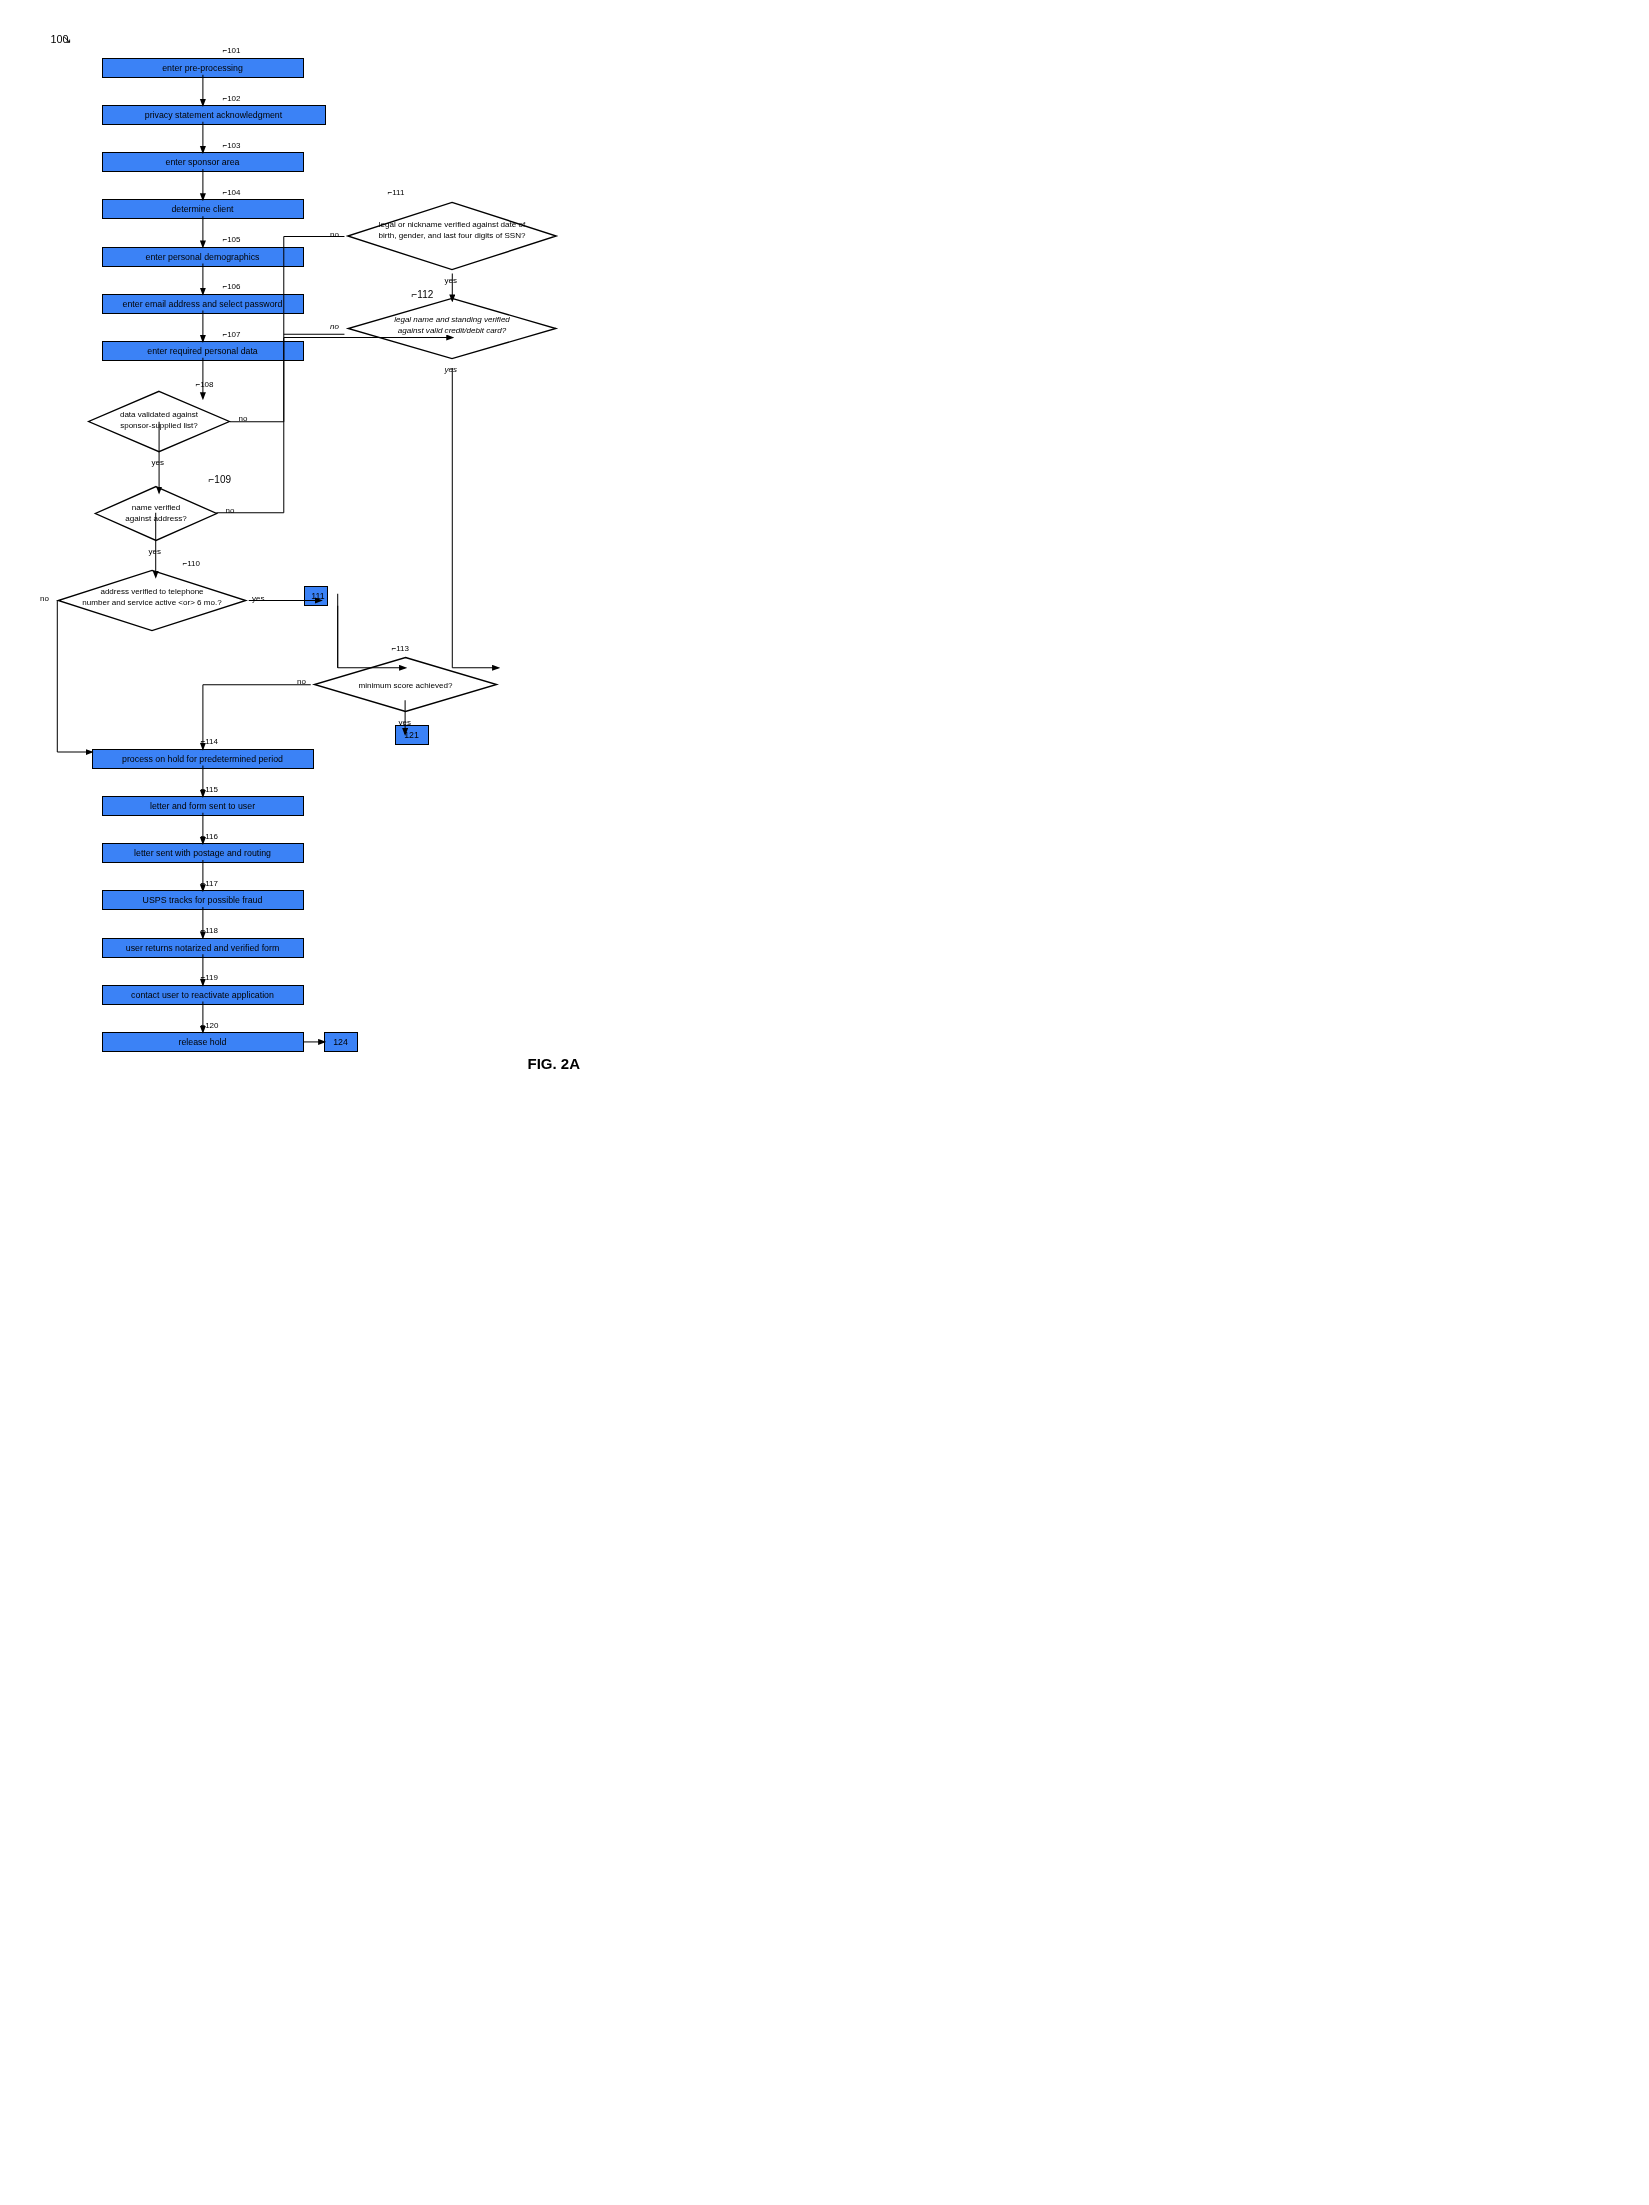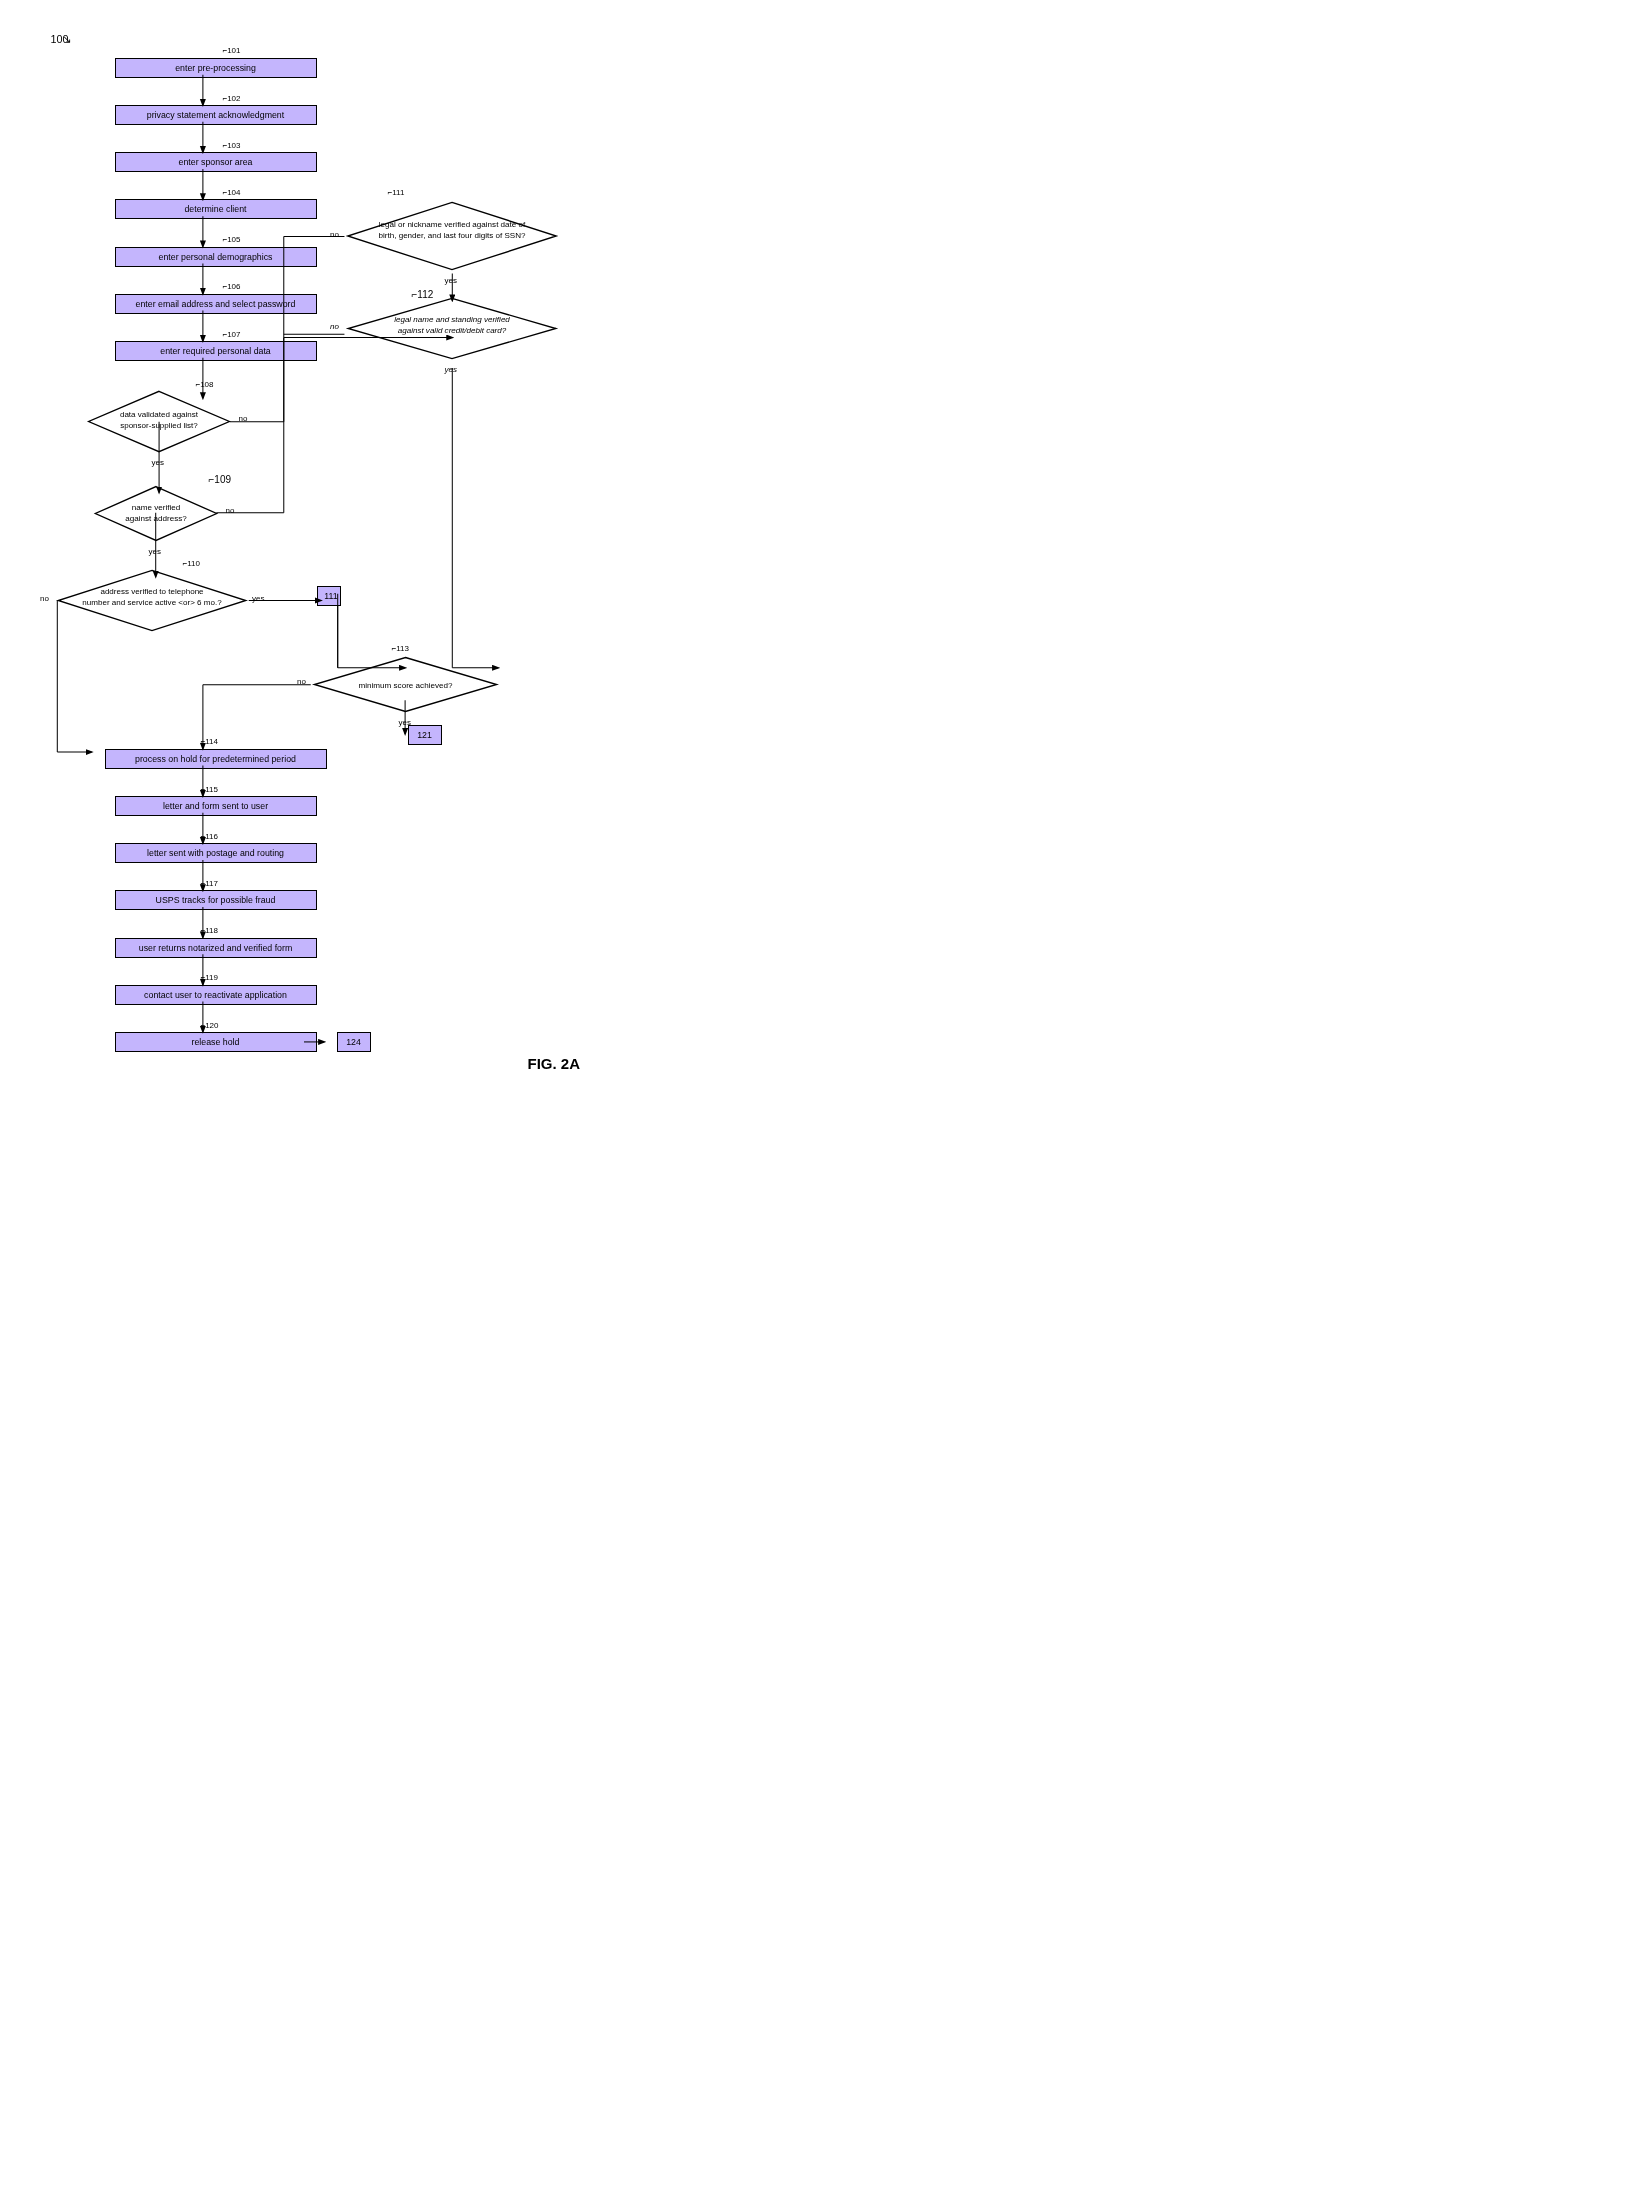--- a/index.html
+++ b/index.html
@@ -13,25 +13,24 @@
       position: relative;
     }
     .diagram {
       position: relative;
       width: 580px;
       margin: 0 auto;
     }
     
     .flow-box {
       border: 1.3px solid #000;
-      background: #c4b5fd;
+      background: #3b82f6;
       text-align: center;
       padding: 4px 6.7px;
       position: absolute;
-      margin-left: 13px;
     }
     
     .arrows-svg {
       position: absolute;
       top: 0;
       left: 0;
       width: 100%;
       height: 100%;
       pointer-events: none;
     }
@@ -49,21 +48,21 @@
 
   <div style="position:absolute; top:19px; left:37px; font-size:10.8px;">100</div>
   <div style="position:absolute; top:19px; left:49px; font-size:10.8px;">↘</div>
 
   <div style="position:absolute; top:32px; left:209px; font-size:8px;">⌐101</div>
   <div class="flow-box" style="width:202px; left:88px; top:44px;">
     <span>enter pre-processing</span>
   </div>
 
   <div style="position:absolute; top:80px; left:209px; font-size:8px;">⌐102</div>
-  <div class="flow-box" style="width:202px; left:88px; top:91px;">
+  <div class="flow-box" style="width:224px; left:88px; top:91px;">
     <span>privacy statement acknowledgment</span>
   </div>
 
   <div style="position:absolute; top:127px; left:209px; font-size:8px;">⌐103</div>
   <div class="flow-box" style="width:202px; left:88px; top:138px;">
     <span>enter sponsor area</span>
   </div>
 
   <div style="position:absolute; top:174px; left:209px; font-size:8px;">⌐104</div>
   <div class="flow-box" style="width:202px; left:88px; top:185px;">

